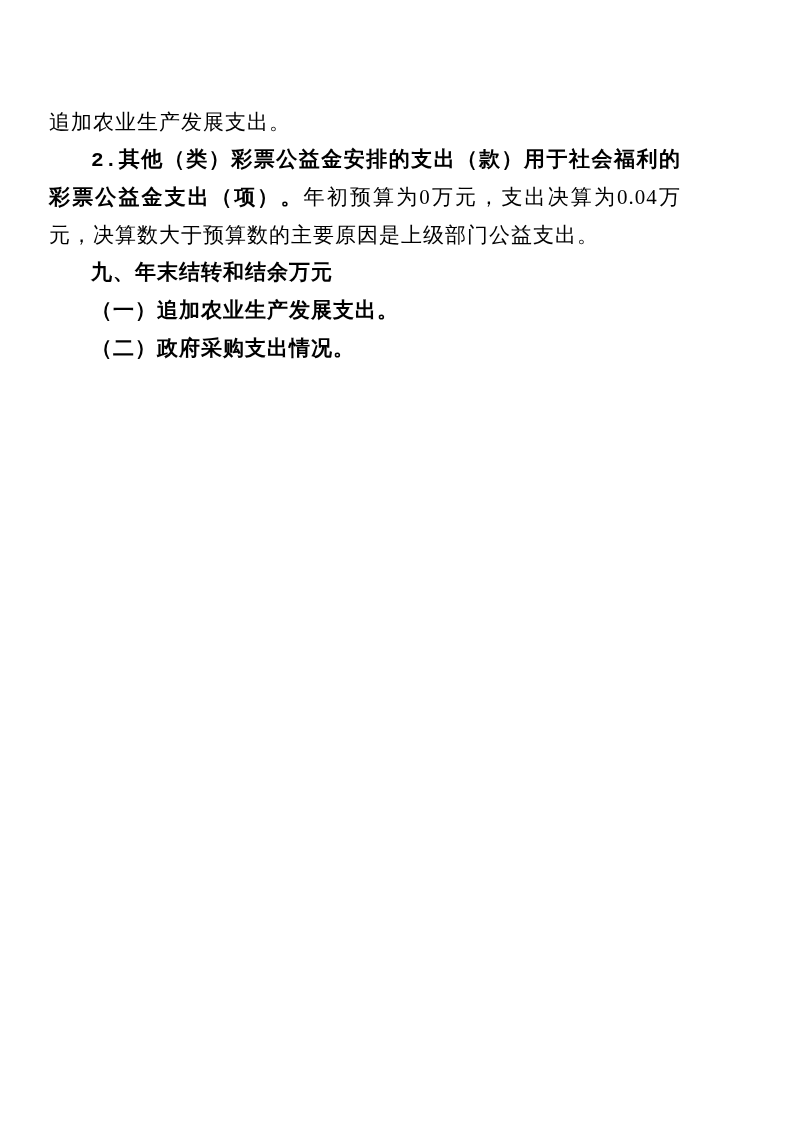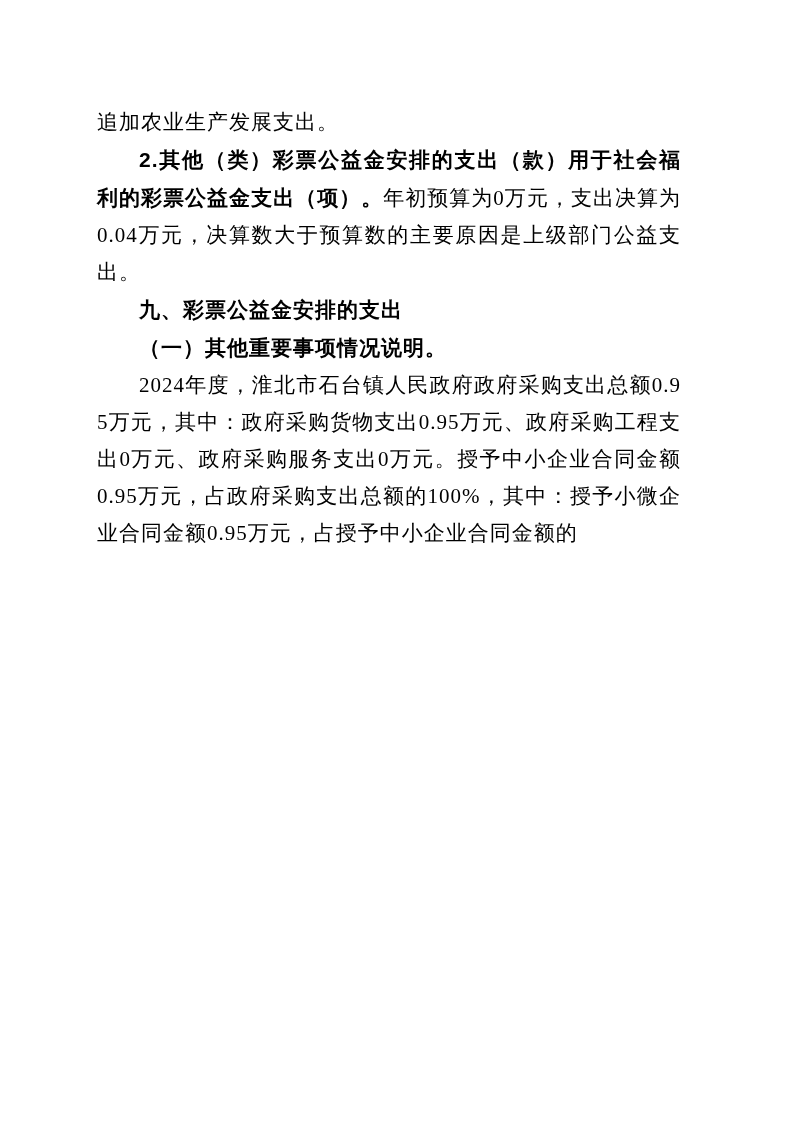--- a/index.html
+++ b/index.html
@@ -7,46 +7,46 @@
     padding: 0;
     background: #ffffff;
   }
   .page {
     position: relative;
     width: 793px;
     height: 812px;
     margin: 0 auto;
     background: #ffffff;
     box-sizing: border-box;
-    padding: 104px 112px 0 97px;
+    padding: 104px 112px 0 49px;
     overflow: hidden;
     font-family: "Liberation Serif", "DejaVu Serif", serif;
   }
   .text-block p {
     margin: 0;
     padding: 0;
     font-size: 21px;
     line-height: 37px;
     color: #000000;
     text-align: justify;
     letter-spacing: 1px;
     word-break: break-all;
   }
   .text-block p.indent {
     text-indent: 2em;
   }
   .run-bold {
     font-weight: 700;
-    font-family: Liberation Sans, sans-serif;
+    font-family: Liberation Mono, monospace;
   }
 </style>
 </head>
 <body>
 
 <div class="page">
   <div class="text-block">
       <p><span>追加农业生产发展支出。</span></p>
       <p class="indent"><span class="run-bold">2.其他（类）彩票公益金安排的支出（款）用于社会福利的彩票公益金支出（项）。</span><span>年初预算为0万元，支出决算为0.04万元，决算数大于预算数的主要原因是上级部门公益支出。</span></p>
-      <p class="indent"><span class="run-bold">九、彩票公益金安排的支出</span></p>
-      <p class="indent"><span class="run-bold">（一）其他重要事项情况说明。</span></p>
-      <p class="indent"><span>2024年度，淮北市石台镇人民政府政府采购支出总额0.95万元，其中：政府采购货物支出0.95万元、政府采购工程支出0万元、政府采购服务支出0万元。授予中小企业合同金额0.95万元，占政府采购支出总额的100%，其中：授予小微企业合同金额0.95万元，占授予中小企业合同金额的</span></p>
+      <p class="indent"><span class="run-bold">九、年末结转和结余万元</span></p>
+      <p class="indent"><span class="run-bold">（一）追加农业生产发展支出。</span></p>
+      <p class="indent"><span class="run-bold">（二）政府采购支出情况。</span></p>
     </div>
 </div>
 
 </body></html>

